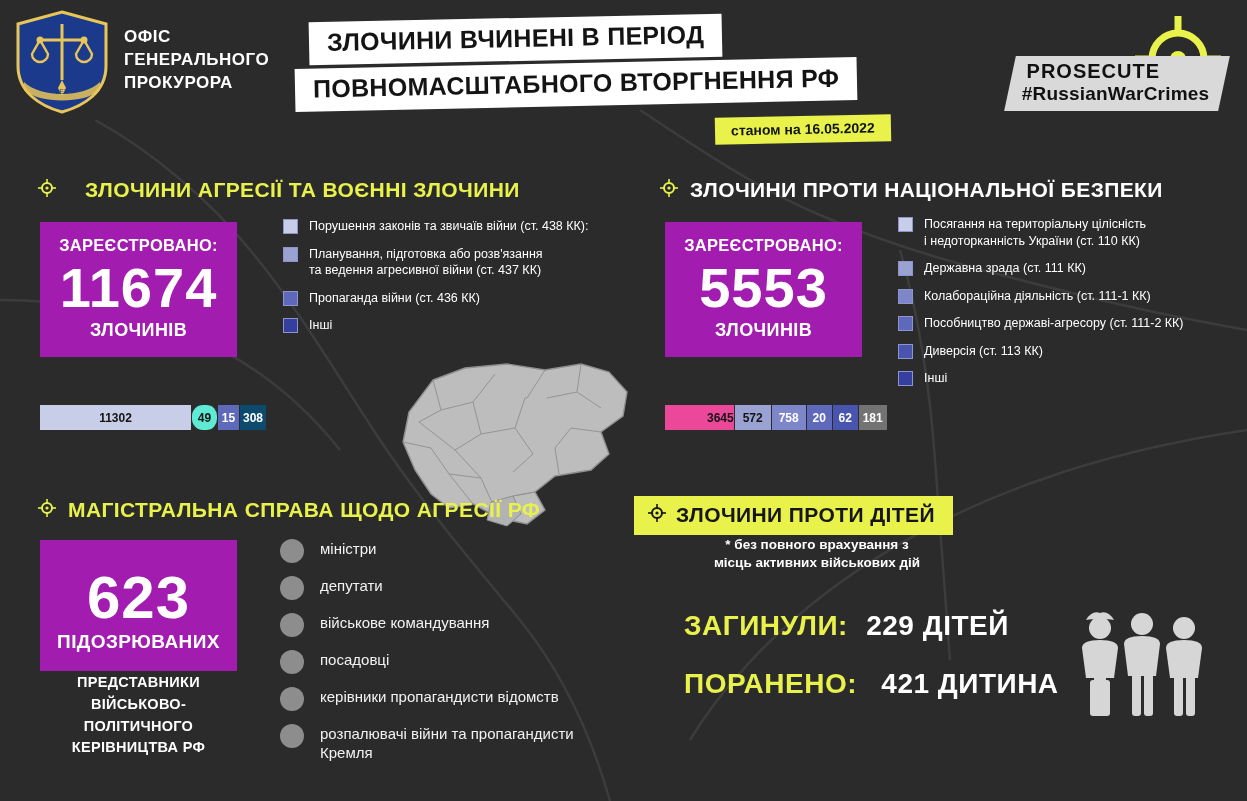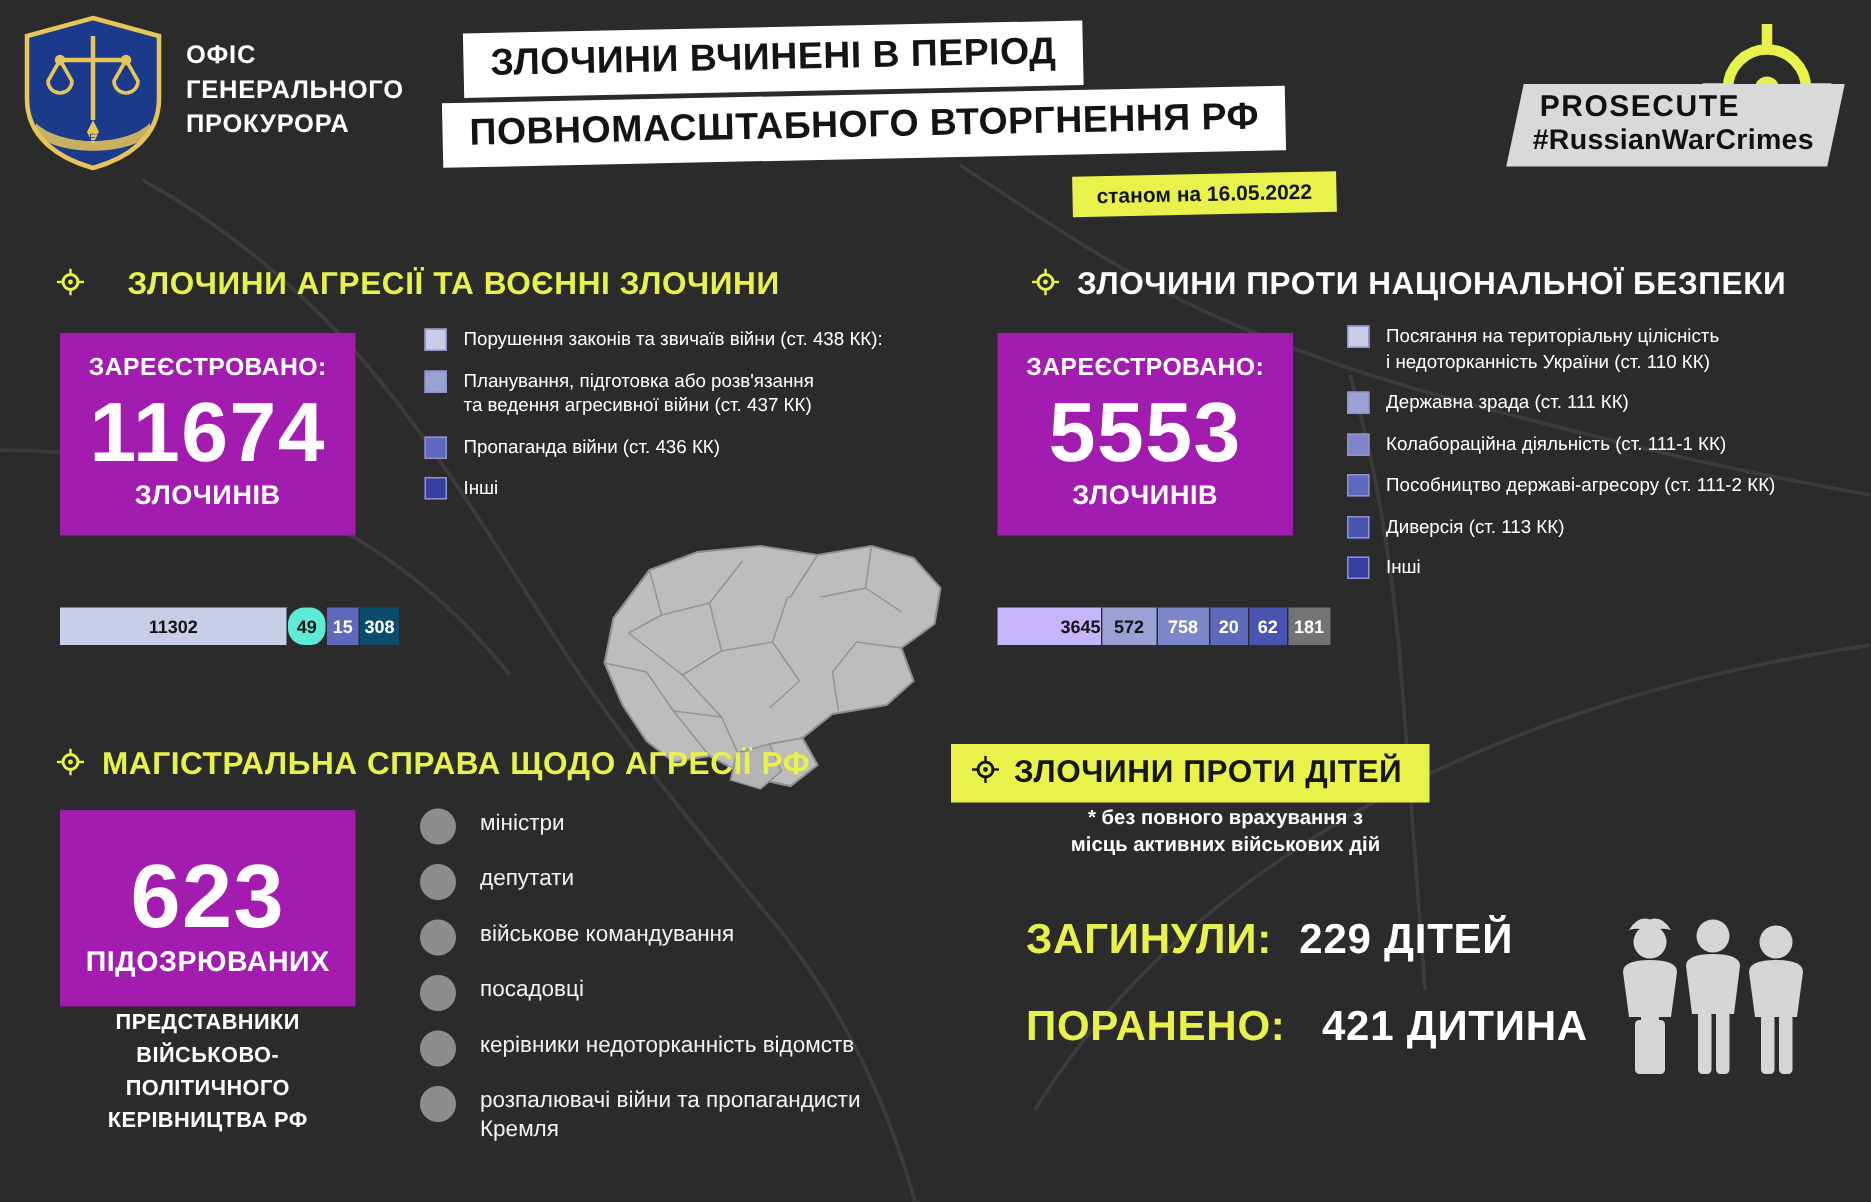--- a/index.html
+++ b/index.html
@@ -251,21 +251,21 @@
   </li>
 </ul>
 
 <div class="layer bar-row" style="left:40px; top:405px; width:226px;">
   <div class="bar-seg" style="background:#c8cde8; flex:0 0 152px;">11302</div>
   <div class="bar-seg" style="background:#5eead4; flex:0 0 26px;border-radius:11px;">49</div>
   <div class="bar-seg dark" style="background:#5e69bb; flex:0 0 22px;">15</div>
   <div class="bar-seg dark" style="background:#0c4a6e; flex:0 0 26px;">308</div>
 </div>
 
-<div class="layer sec-head white" style="left:688px; top:178px;justify-content:flex-end;">
+<div class="layer sec-head white" style="left:660px; top:178px;justify-content:flex-end;">
   <span class="dot-icon">
     <svg width="18" height="18" viewBox="0 0 18 18">
       <circle cx="9" cy="9" r="5" fill="none" stroke="#e8f24b" stroke-width="2"></circle>
       <circle cx="9" cy="9" r="1.6" fill="#e8f24b"></circle>
       <rect x="8.2" y="0" width="1.6" height="4" fill="#e8f24b"></rect>
       <rect x="8.2" y="14" width="1.6" height="4" fill="#e8f24b"></rect>
       <rect x="0" y="8.2" width="4" height="1.6" fill="#e8f24b"></rect>
       <rect x="14" y="8.2" width="4" height="1.6" fill="#e8f24b"></rect>
     </svg>
   </span>
@@ -300,21 +300,21 @@
     <span class="sw" style="background:#4854ae"></span>
     <span class="lt">Диверсія (ст. 113 КК)</span>
   </li>
   <li>
     <span class="sw" style="background:#343fa0"></span>
     <span class="lt">Інші</span>
   </li>
 </ul>
 
 <div class="layer bar-row" style="left:665px; top:405px; width:214px;">
-  <div class="bar-seg" style="background:#c4b5fd; flex:0 0 62px;padding-left:42px;">3645</div>
+  <div class="bar-seg" style="background:#ec4899; flex:0 0 62px;padding-left:42px;">3645</div>
   <div class="bar-seg" style="background:#9aa2d4; flex:0 0 37px;">572</div>
   <div class="bar-seg dark" style="background:#7c86c8; flex:0 0 35px;">758</div>
   <div class="bar-seg dark" style="background:#5e69bb; flex:0 0 26px;">20</div>
   <div class="bar-seg dark" style="background:#4854ae; flex:0 0 26px;">62</div>
   <div class="bar-seg dark" style="background:#737373; flex:0 0 28px;">181</div>
 </div>
 
 <div class="layer sec-head" style="left:38px; top:498px;">
   <span class="dot-icon">
     <svg width="18" height="18" viewBox="0 0 18 18">
@@ -352,21 +352,21 @@
   <li>
     <span class="cc"></span>
     <span class="ct">військове командування</span>
   </li>
   <li>
     <span class="cc"></span>
     <span class="ct">посадовці</span>
   </li>
   <li>
     <span class="cc"></span>
-    <span class="ct">керівники недоторканність відомств</span>
+    <span class="ct">керівники пропагандисти відомств</span>
   </li>
   <li>
     <span class="cc"></span>
     <span class="ct" style="max-width:300px">розпалювачі війни та пропагандисти Кремля</span>
   </li>
 </ul>
 
 <div class="layer sec-head badge" style="left:634px; top:496px;">
   <span class="dot-icon">
     <svg width="18" height="18" viewBox="0 0 18 18">

